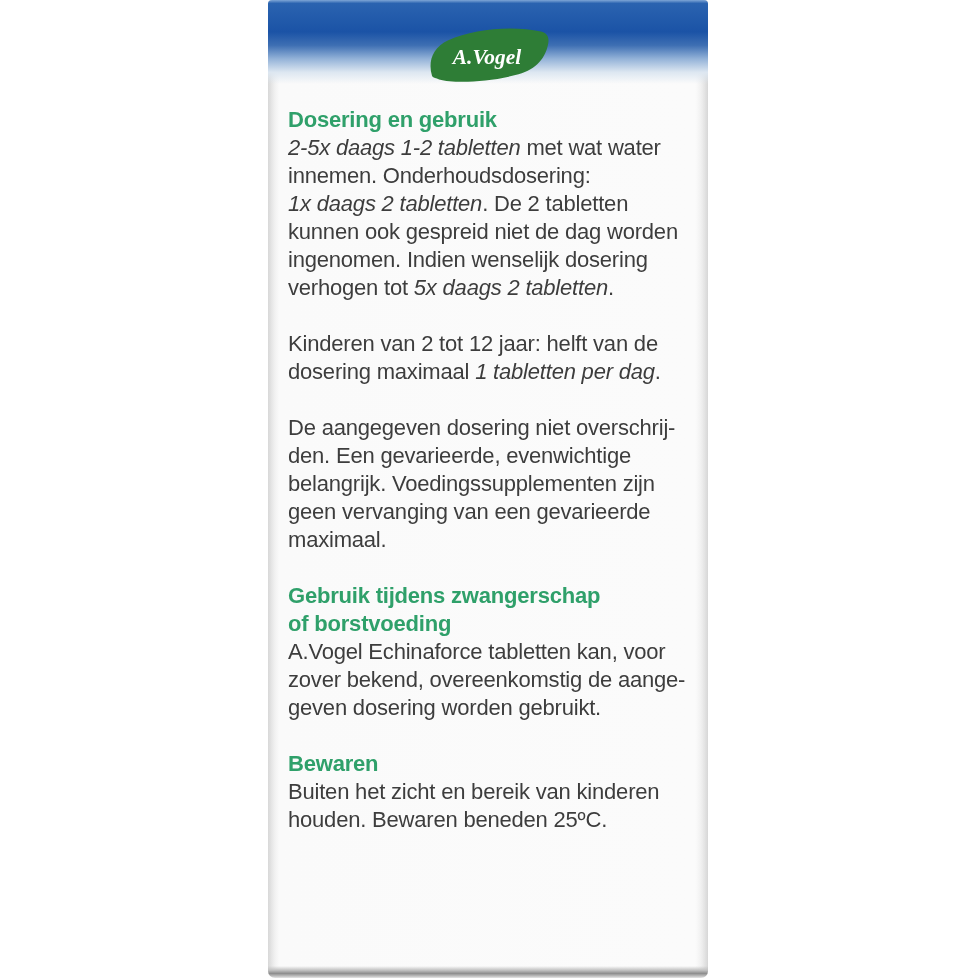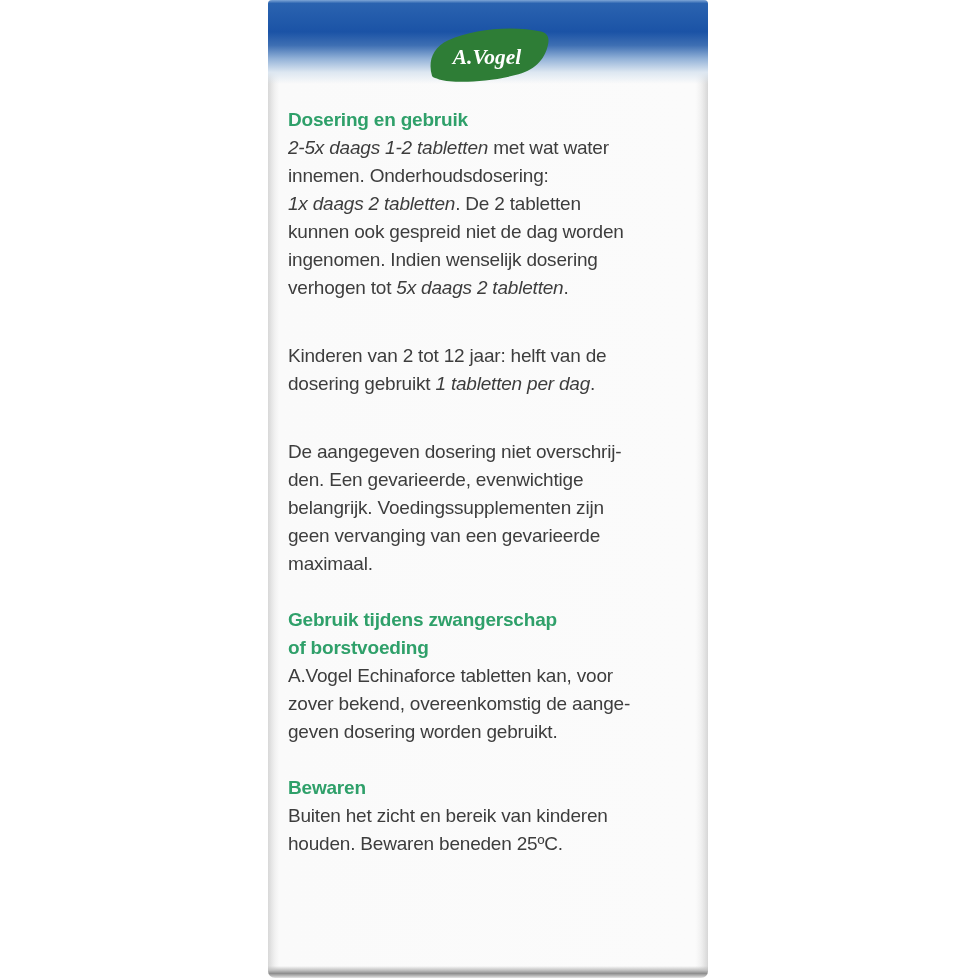--- a/index.html
+++ b/index.html
@@ -45,32 +45,32 @@
     width: 124px; height: 56px;
     transform: translateX(-50%);
   }
   .logo svg { width: 100%; height: 100%; display: block; }
   
   .content {
     position: absolute;
     left: 20px; top: 106px;
     width: 404px;
     color: #3d3d3d;
-    font-size: 19px;
+    font-size: 22px;
     line-height: 28px;
     letter-spacing: -0.2px;
   }
   .section { margin: 0; }
   .section + .section { margin-top: 28px; }
   .heading-line {
     color: #2fa06a;
     font-weight: 700;
     white-space: nowrap;
   }
-  .para { margin-top: 40px; }
+  .para { margin-top: 28px; }
   .heading-block + .para { margin-top: 0; }
   .line { white-space: nowrap; }
   .line em { font-style: italic; }
   
   .bottom-edge {
     position: absolute;
     left: 0; right: 0; bottom: -2px;
     height: 12px;
     border-radius: 0 0 7px 7px;
     background: linear-gradient(180deg,
@@ -110,21 +110,21 @@
           <div class="para">
             <div class="line"><em>2-5x daags 1-2 tabletten</em><span> met wat water</span></div>
             <div class="line"><span>innemen. Onderhoudsdosering:</span></div>
             <div class="line"><em>1x daags 2 tabletten</em><span>. De 2 tabletten</span></div>
             <div class="line"><span>kunnen ook gespreid niet de dag worden</span></div>
             <div class="line"><span>ingenomen. Indien wenselijk dosering</span></div>
             <div class="line"><span>verhogen tot </span><em>5x daags 2 tabletten</em><span>.</span></div>
           </div>
           <div class="para">
             <div class="line"><span>Kinderen van 2 tot 12 jaar: helft van de</span></div>
-            <div class="line"><span>dosering gebruikt </span><em>1 tabletten per dag</em><span>.</span></div>
+            <div class="line"><span>dosering maximaal </span><em>1 tabletten per dag</em><span>.</span></div>
           </div>
           <div class="para">
             <div class="line"><span>De aangegeven dosering niet overschrij-</span></div>
             <div class="line"><span>den. Een gevarieerde, evenwichtige</span></div>
             <div class="line"><span>belangrijk. Voedingssupplementen zijn</span></div>
             <div class="line"><span>geen vervanging van een gevarieerde</span></div>
             <div class="line"><span>maximaal.</span></div>
           </div>
         </div>
         <div class="section">

